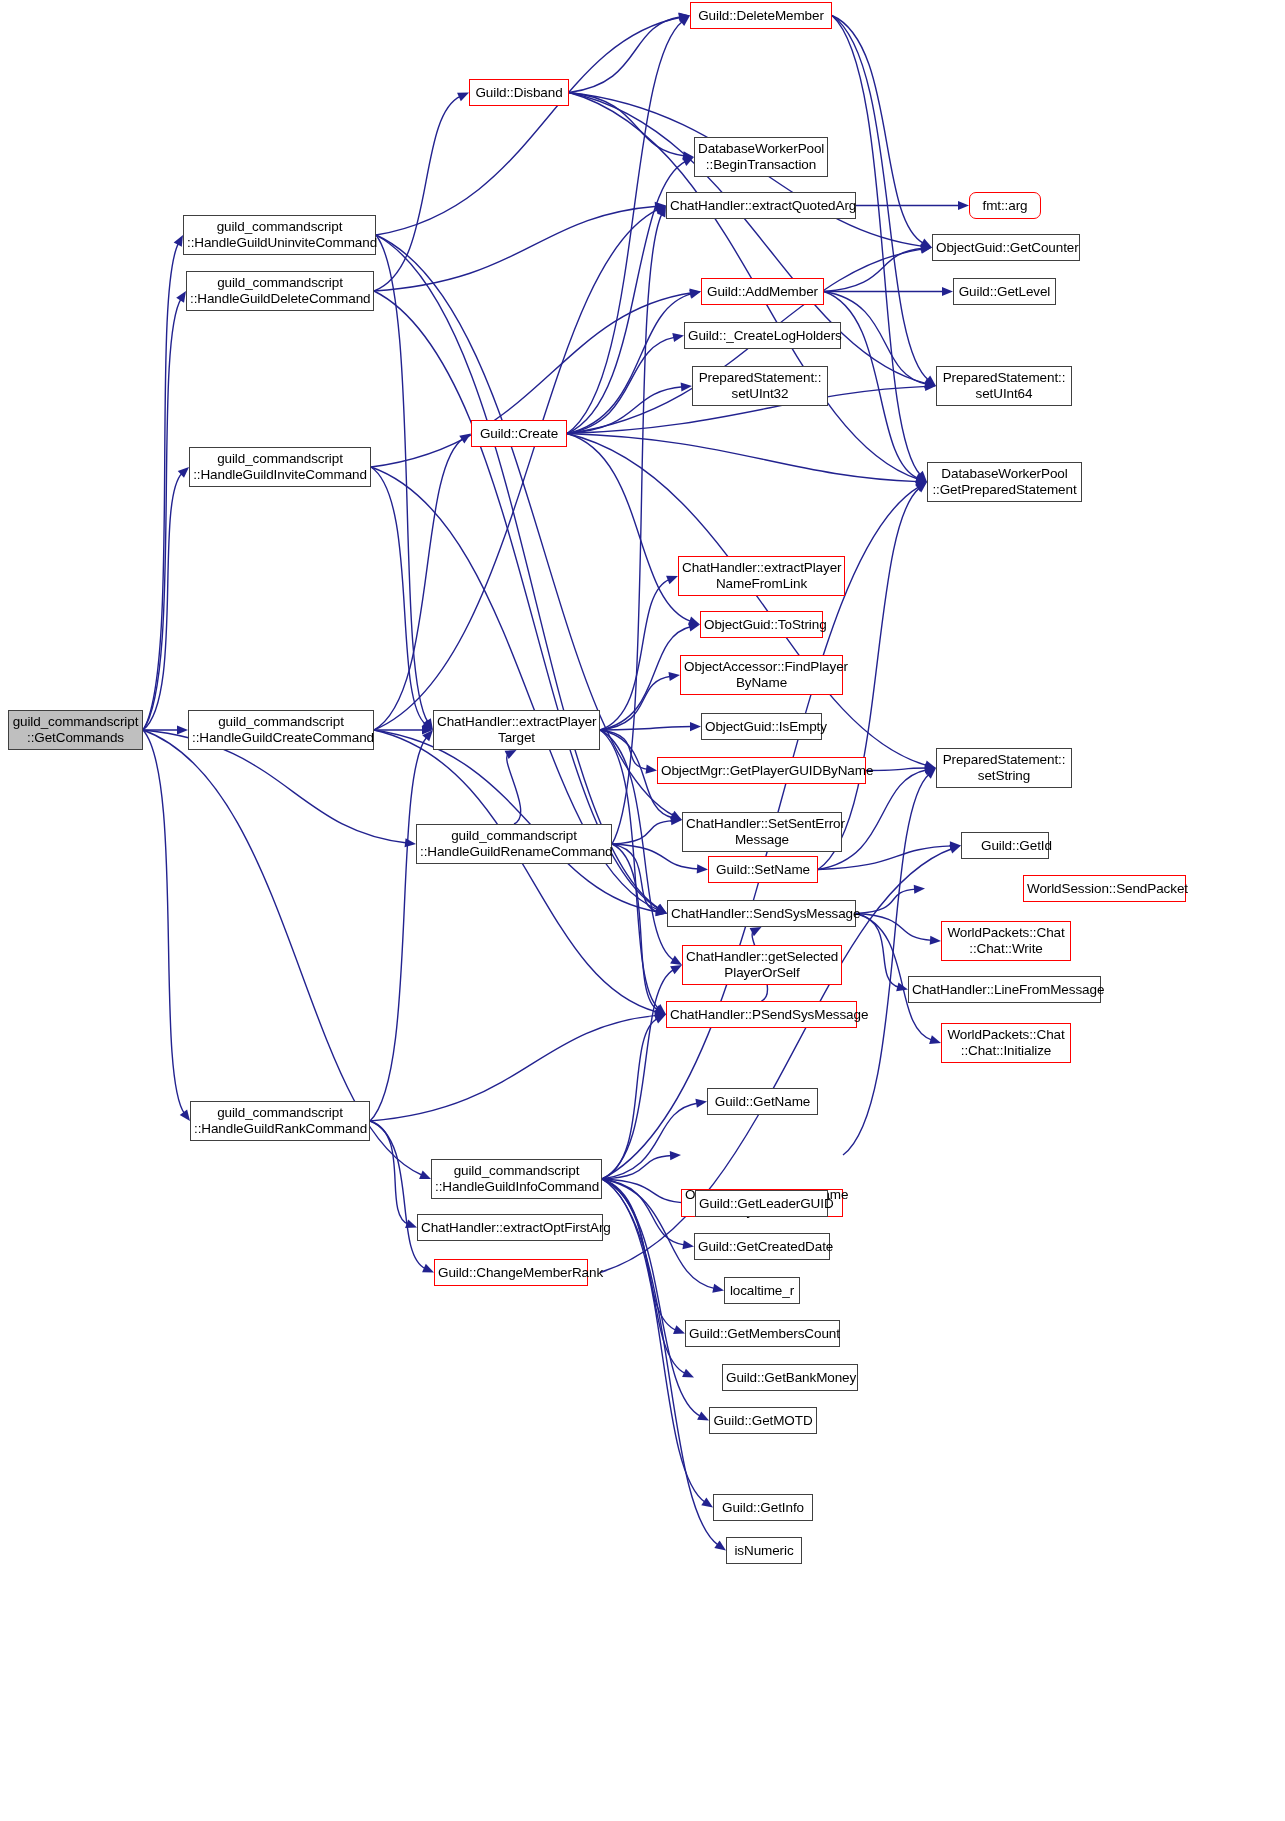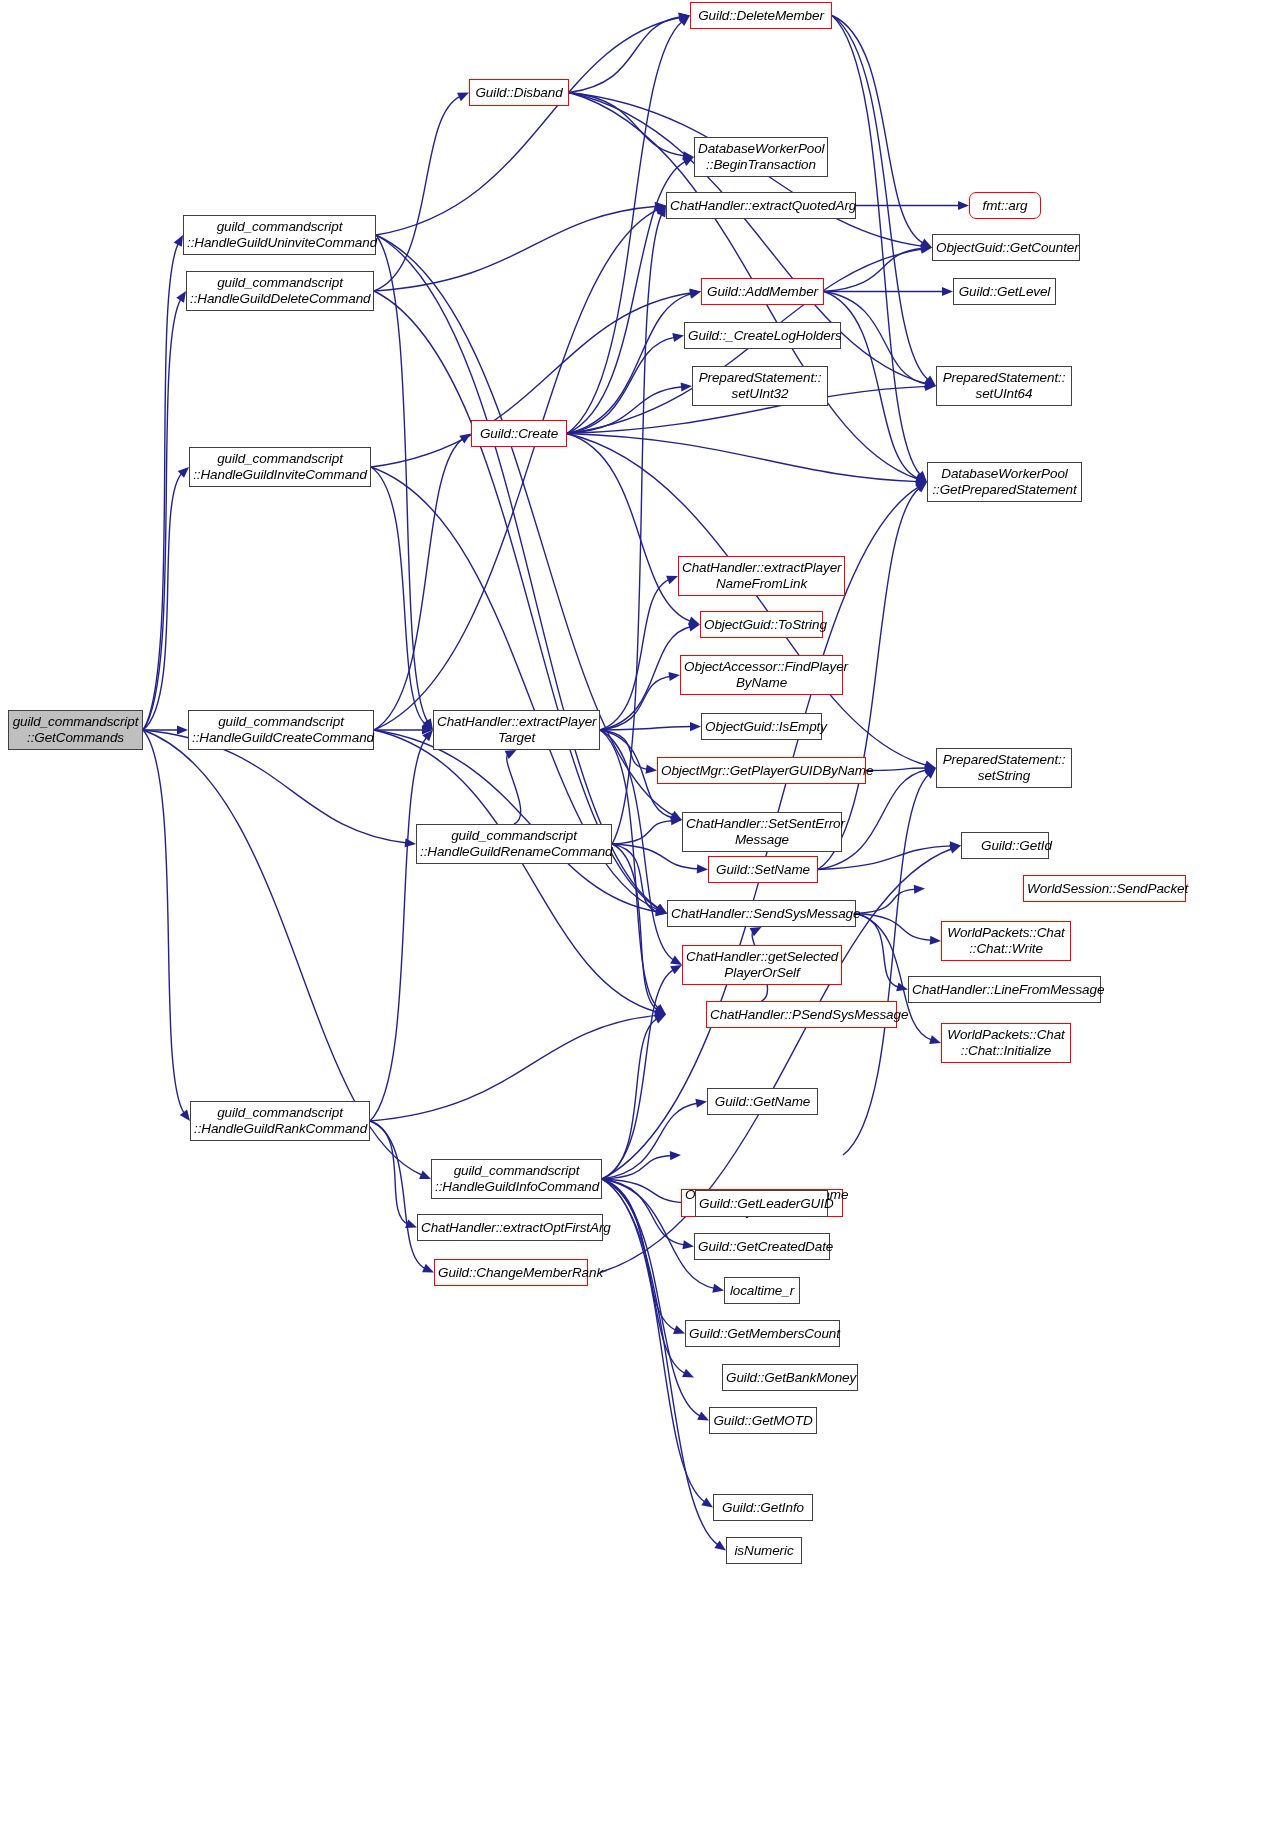--- a/index.html
+++ b/index.html
@@ -31,21 +31,20 @@
     text-align: center;
     background: #ffffff;
     border: 1px solid #404040;
     color: #000000;
     font-size: 13.5px;
     line-height: 16px;
     letter-spacing: -0.1px;
     white-space: pre-line;
     padding: 0 3px;
     z-index: 5;
-    font-style: italic;
   }
   .node.red {
     border: 1px solid #ff0000;
   }
   .node.root {
     background: #bfbfbf;
     border: 1px solid #404040;
   }
   .node-label {
     display: block;
@@ -291,21 +290,21 @@
 Message</span></div>
     <div class="node" style="left: 961px; top: 832px; width: 88px; height: 27px; padding-left: 19px;"><span class="node-label">Guild::GetId</span></div>
     <div class="node red" style="left: 708px; top: 856px; width: 110px; height: 27px;"><span class="node-label">Guild::SetName</span></div>
     <div class="node red" style="left: 979px; top: 875px; width: 163px; height: 27px; margin-left: 44px;"><span class="node-label">WorldSession::SendPacket</span></div>
     <div class="node" style="left: 667px; top: 900px; width: 189px; height: 27px;"><span class="node-label">ChatHandler::SendSysMessage</span></div>
     <div class="node red" style="left: 941px; top: 921px; width: 130px; height: 40px;"><span class="node-label">WorldPackets::Chat
 ::Chat::Write</span></div>
     <div class="node red" style="left: 682px; top: 945px; width: 160px; height: 40px;"><span class="node-label">ChatHandler::getSelected
 PlayerOrSelf</span></div>
     <div class="node" style="left: 908px; top: 976px; width: 193px; height: 27px;"><span class="node-label">ChatHandler::LineFromMessage</span></div>
-    <div class="node red" style="left: 666px; top: 1001px; width: 191px; height: 27px; margin-left: 40px;"><span class="node-label">ChatHandler::PSendSysMessage</span></div>
+    <div class="node red" style="left: 666px; top: 1001px; width: 191px; height: 27px;"><span class="node-label">ChatHandler::PSendSysMessage</span></div>
     <div class="node red" style="left: 941px; top: 1023px; width: 130px; height: 40px;"><span class="node-label">WorldPackets::Chat
 ::Chat::Initialize</span></div>
     <div class="node" style="left: 707px; top: 1088px; width: 111px; height: 27px;"><span class="node-label">Guild::GetName</span></div>
     <div class="node red" style="left: 681px; top: 1189px; width: 162px; height: 28px;"><span class="node-label">ObjectMgr::GetPlayerName
 ByGUID</span></div>
     <div class="node" style="left: 695px; top: 1190px; width: 133px; height: 27px;"><span class="node-label">Guild::GetLeaderGUID</span></div>
     <div class="node" style="left: 694px; top: 1233px; width: 136px; height: 27px;"><span class="node-label">Guild::GetCreatedDate</span></div>
     <div class="node" style="left: 724px; top: 1277px; width: 76px; height: 27px;"><span class="node-label">localtime_r</span></div>
     <div class="node" style="left: 685px; top: 1320px; width: 155px; height: 27px;"><span class="node-label">Guild::GetMembersCount</span></div>
     <div class="node" style="left: 694px; top: 1364px; width: 136px; height: 27px; margin-left: 28px;"><span class="node-label">Guild::GetBankMoney</span></div>

